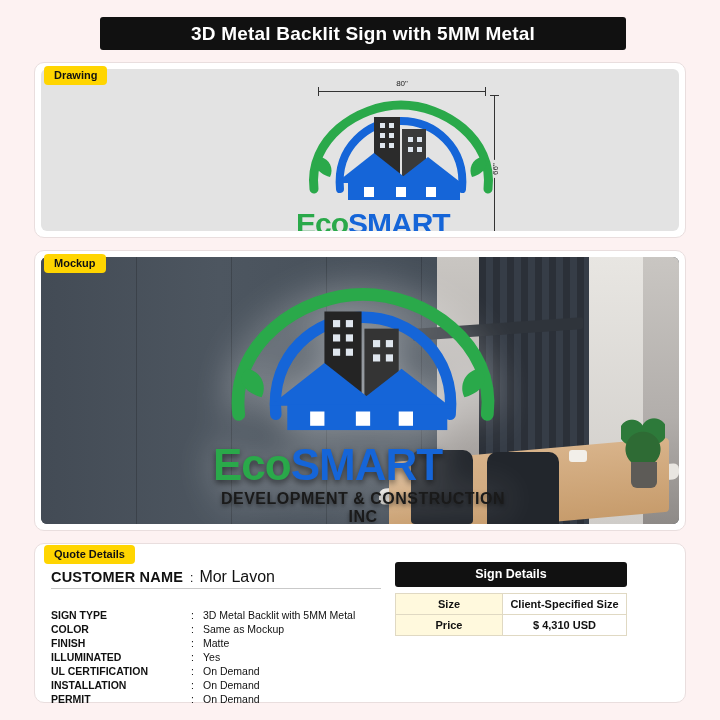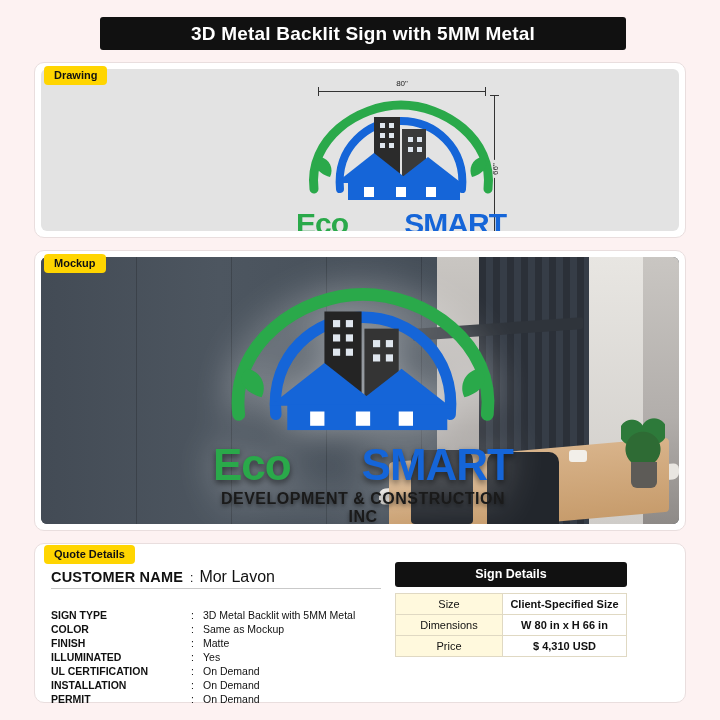--- a/index.html
+++ b/index.html
@@ -173,21 +173,21 @@
     font-size: 8px;
     color: #222;
     padding: 0 3px;
   }
 
   
   .logo-wrap { position: absolute; }
   .logo-text-row {
     display: flex;
     align-items: baseline;
-    justify-content: space-between;
+    justify-content: flex-start;
     font-weight: bold;
     font-family: "Liberation Sans", sans-serif;
     letter-spacing: -1px;
   }
   .eco { color: #2aa94a; }
   .smart { color: #1565d8; }
   .logo-sub {
     text-align: center;
     font-weight: bold;
     color: #2d2d2d;
@@ -370,21 +370,21 @@
   }
   table.details td {
     border: 1px solid #e0d9c3;
     padding: 4px 6px;
     font-size: 11px;
   }
   td.det-key {
     width: 94px;
     background: #fff9dd;
     text-align: center;
-    font-weight: normal;
+    font-weight: bold;
     color: #111;
   }
   td.det-val {
     background: #ffffff;
     text-align: center;
     font-weight: bold;
     color: #111;
     font-size: 11.5px;
   }
 </style>
@@ -552,24 +552,20 @@
 
     <div class="quote-right">
       <div class="sign-details-head">Sign Details</div>
       <table class="details">
         <tbody>
           <tr>
             <td class="det-key">Size</td>
             <td class="det-val">Client-Specified Size</td>
           </tr>
           <tr>
-            <td class="det-key">Dimensions</td>
-            <td class="det-val">W 80 in x H 66 in</td>
-          </tr>
-          <tr>
             <td class="det-key">Price</td>
             <td class="det-val">$ 4,310 USD</td>
           </tr>
         </tbody>
       </table>
     </div>
 
   </div>
 
 </div>

